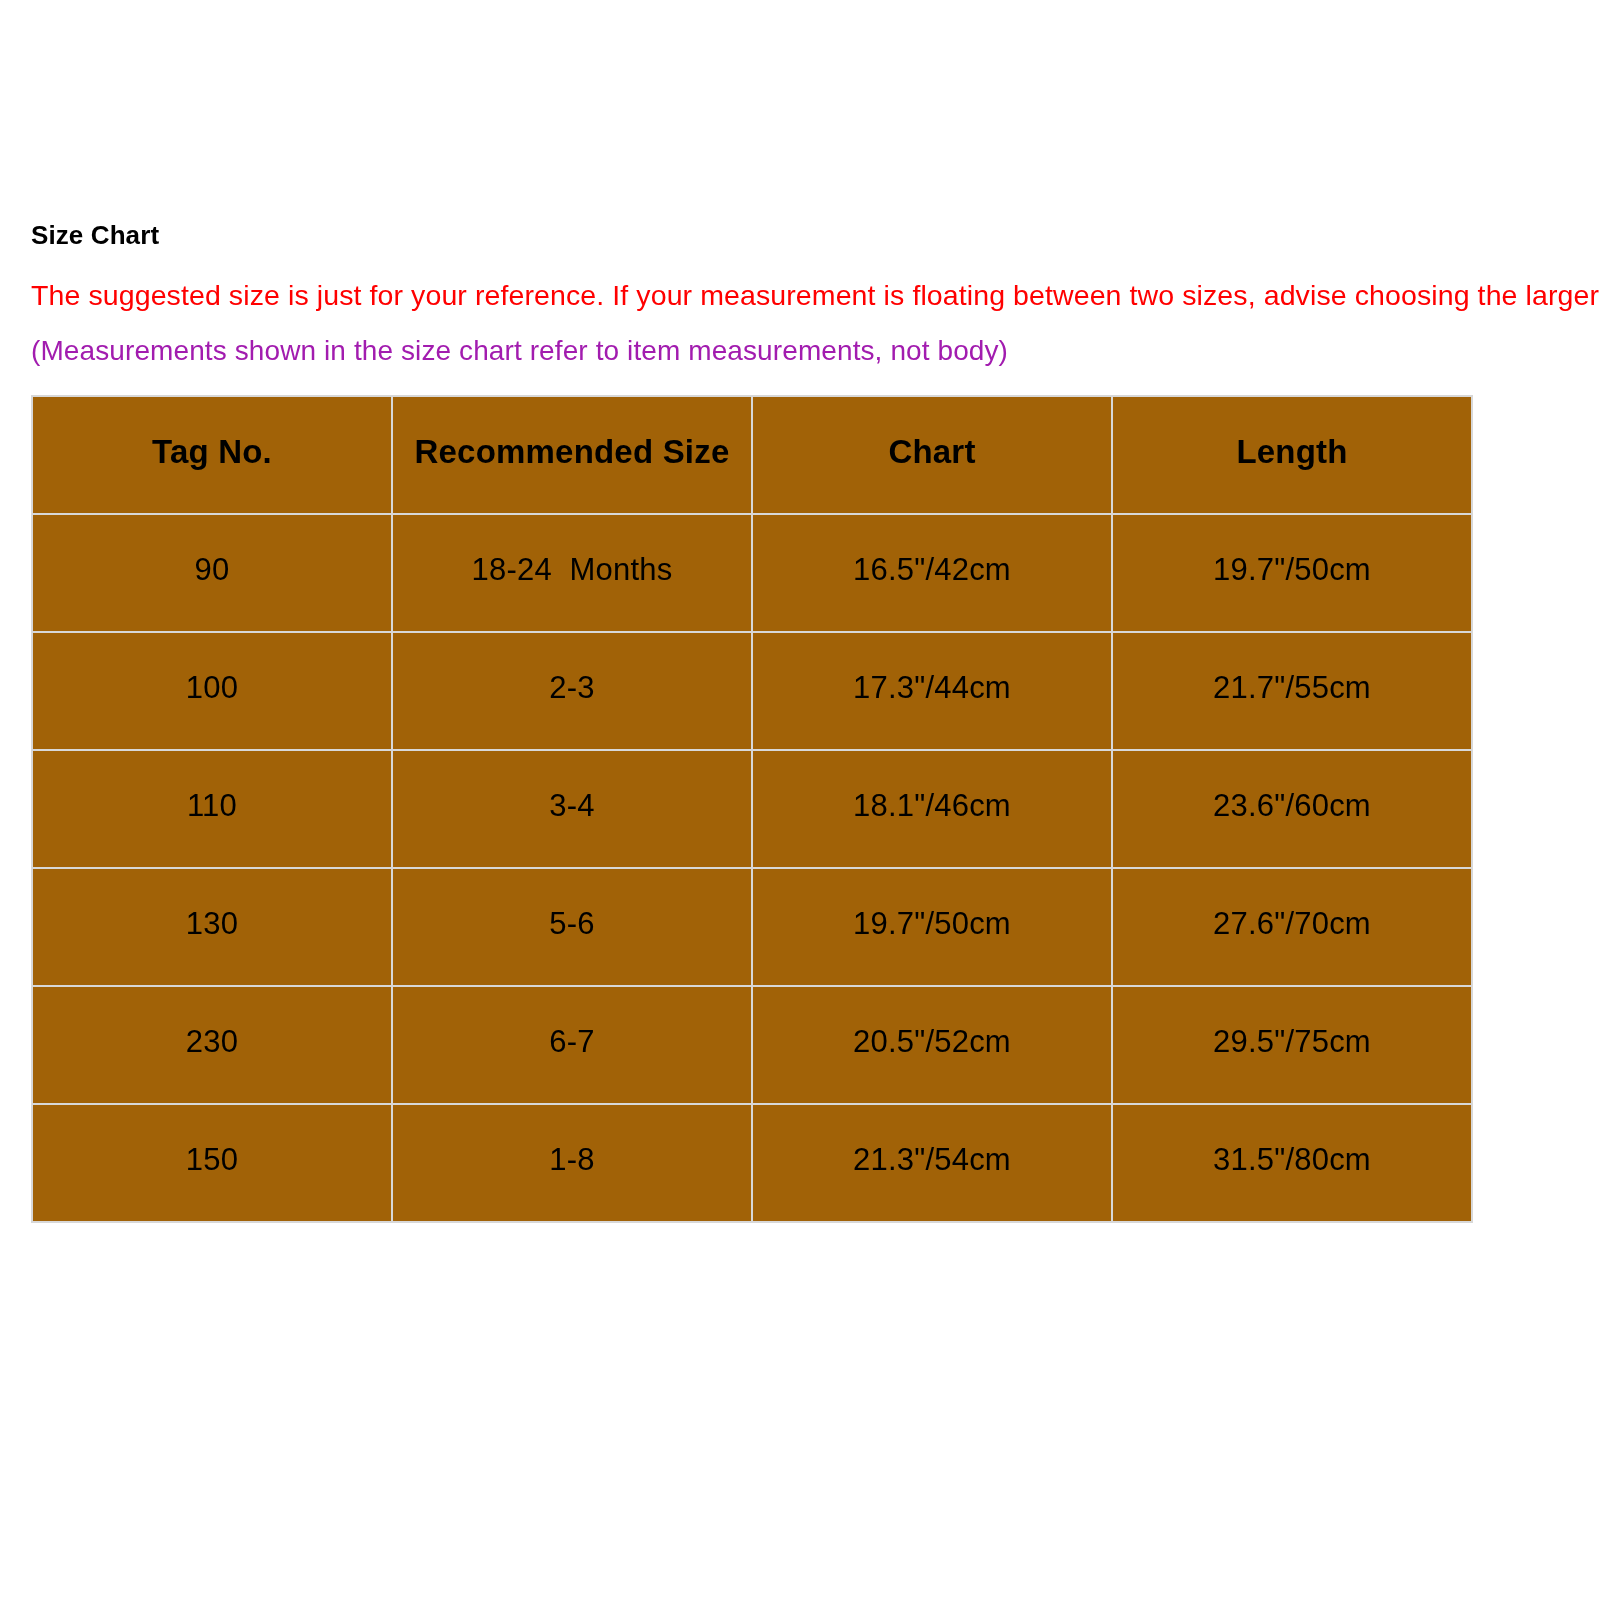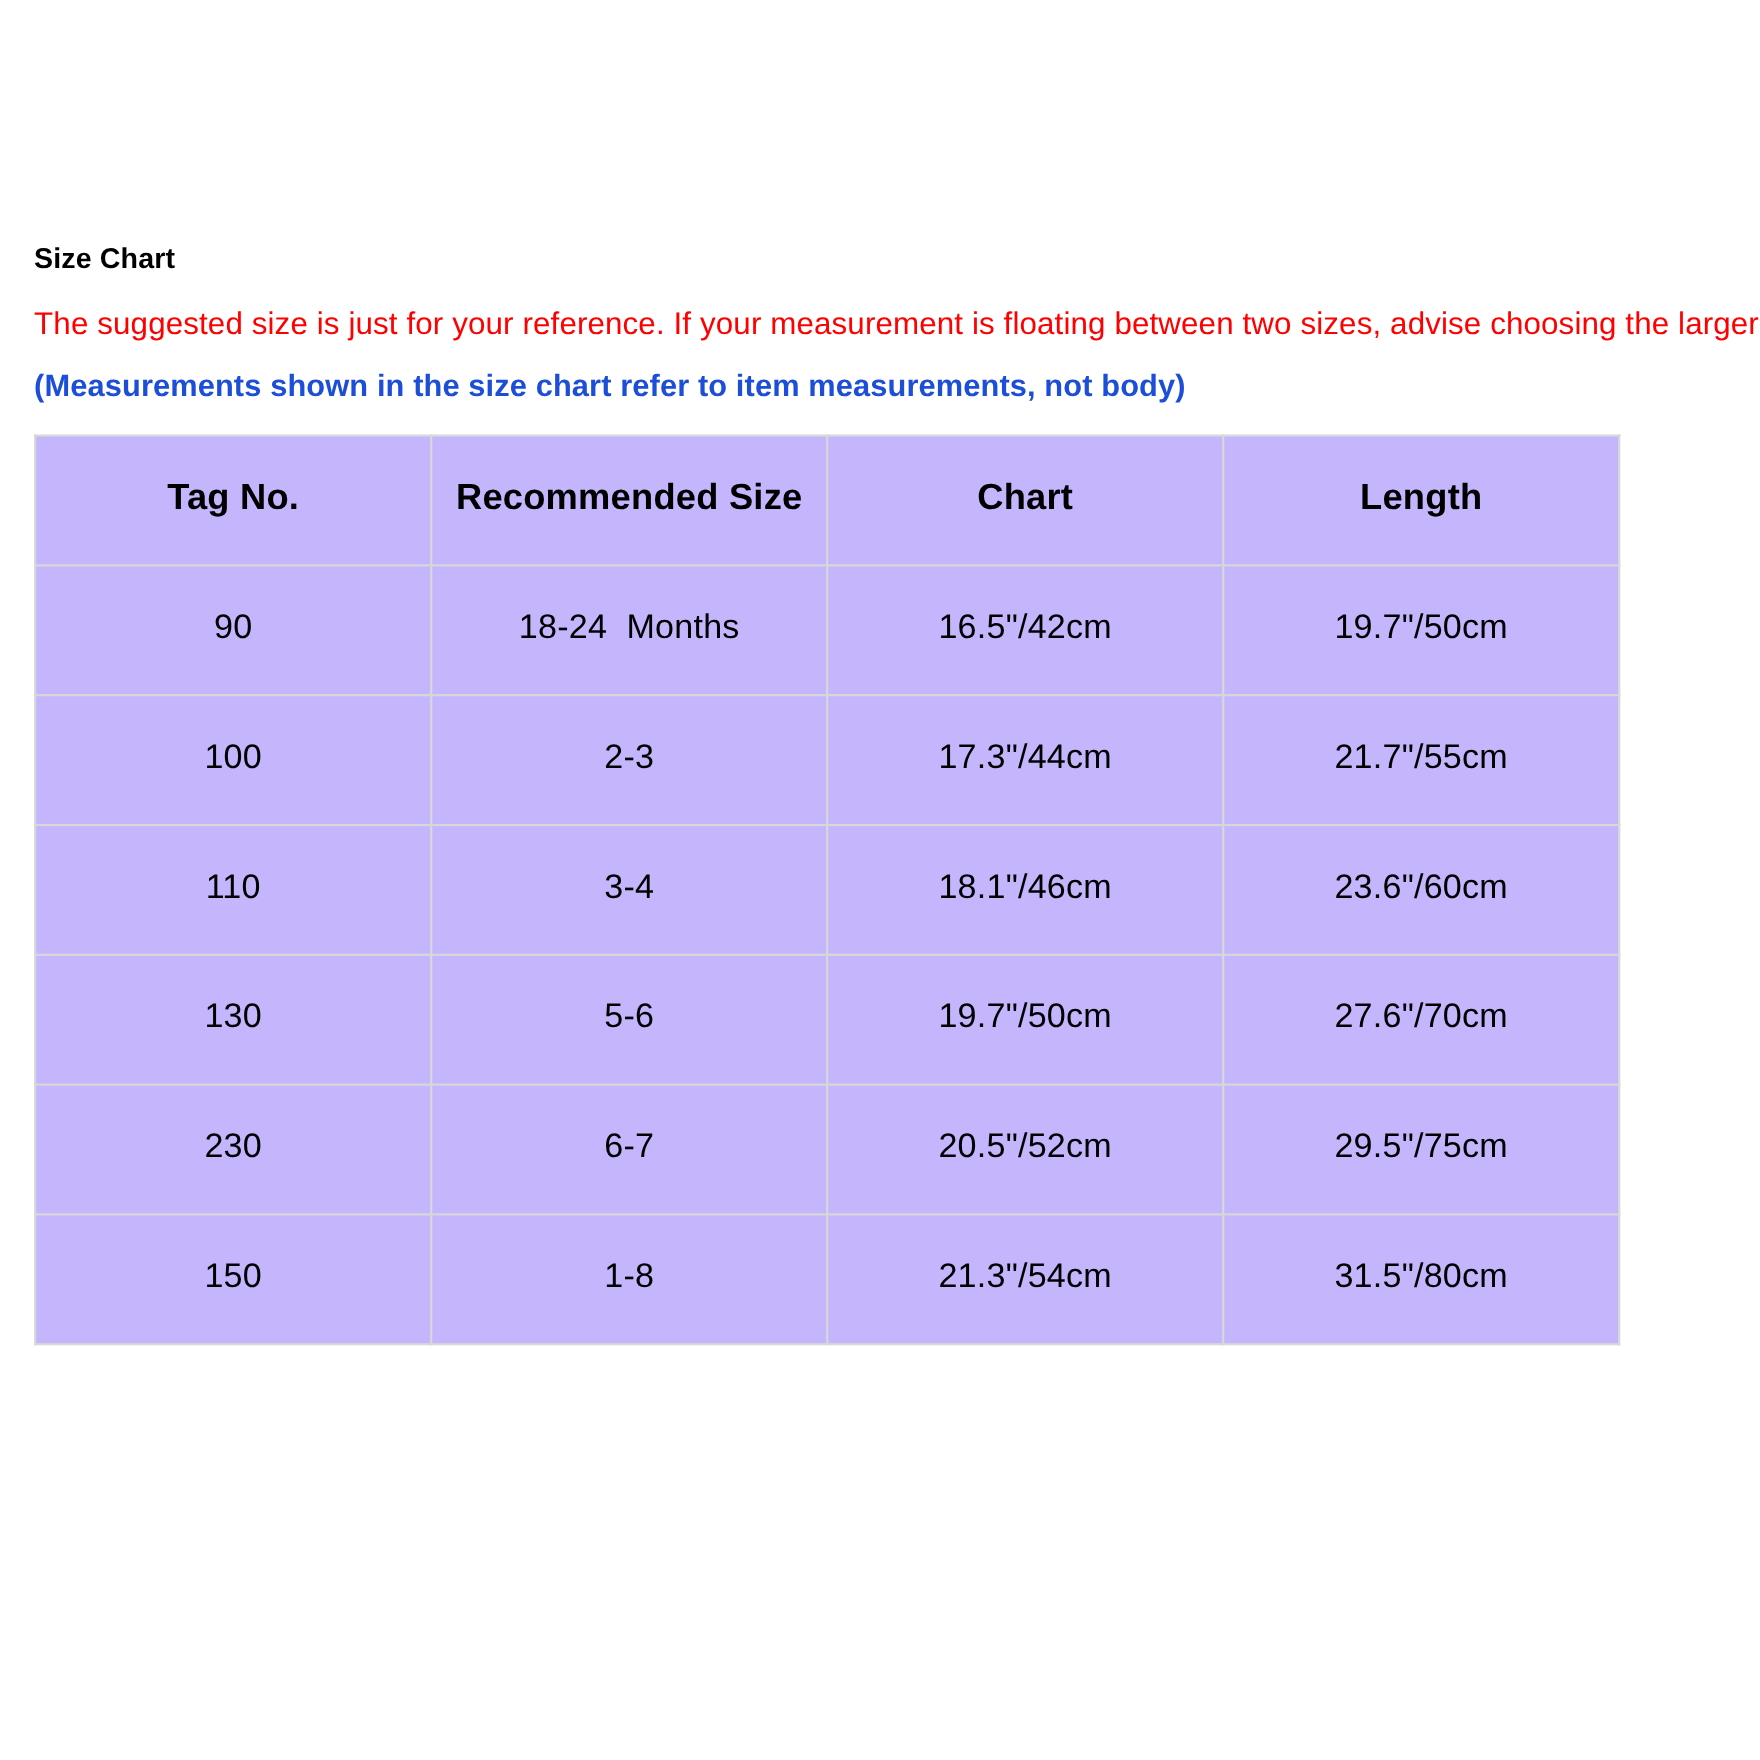--- a/index.html
+++ b/index.html
@@ -45,23 +45,23 @@
   .note-line {
     font-size: 28.5px;
     font-weight: normal;
     line-height: 34px;
     color: #ff0000;
     margin-top: 26px;
   }
 
   .sub-line {
     font-size: 28px;
-    font-weight: bold;
+    font-weight: normal;
     line-height: 34px;
-    color: #1d4ed8;
+    color: #a21caf;
     margin-top: 22px;
   }
 
   .size-table-wrap {
     position: absolute;
     left: 31px;
     top: 395px;
     width: 1441px;
   }
 
@@ -77,21 +77,21 @@
   }
 
   table.size-table th,
   table.size-table td {
     border: 2px solid #d8d8d8;
     text-align: center;
     vertical-align: middle;
     padding: 0;
     height: 118px;
     box-sizing: border-box;
-    background: #c4b5fd;
+    background: #a16207;
   }
 
   table.size-table th {
     font-size: 33px;
     font-weight: bold;
     color: #000000;
     letter-spacing: 0.2px;
   }
 
   table.size-table td {

